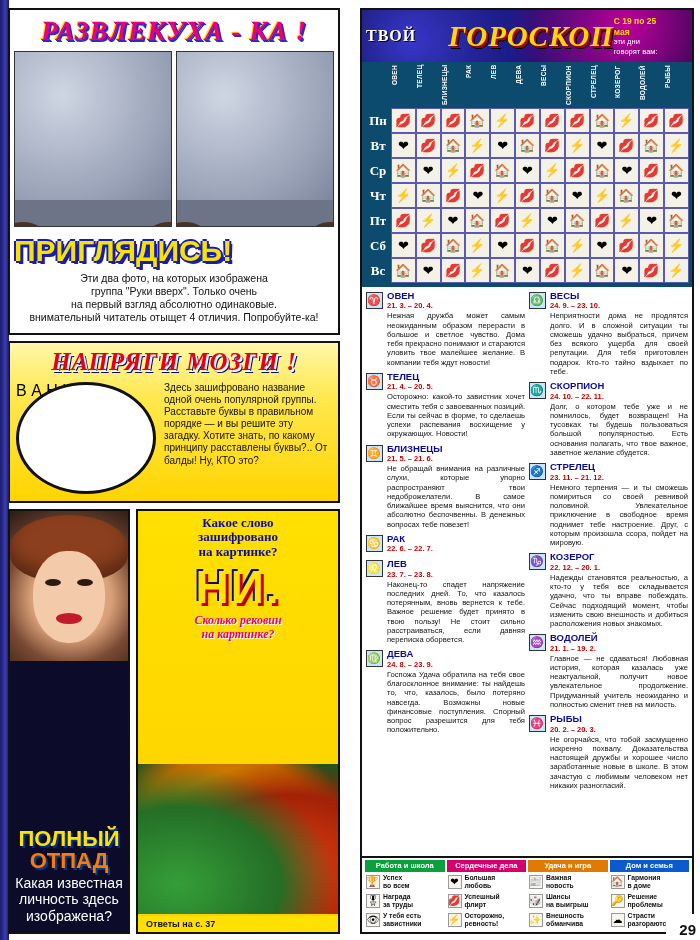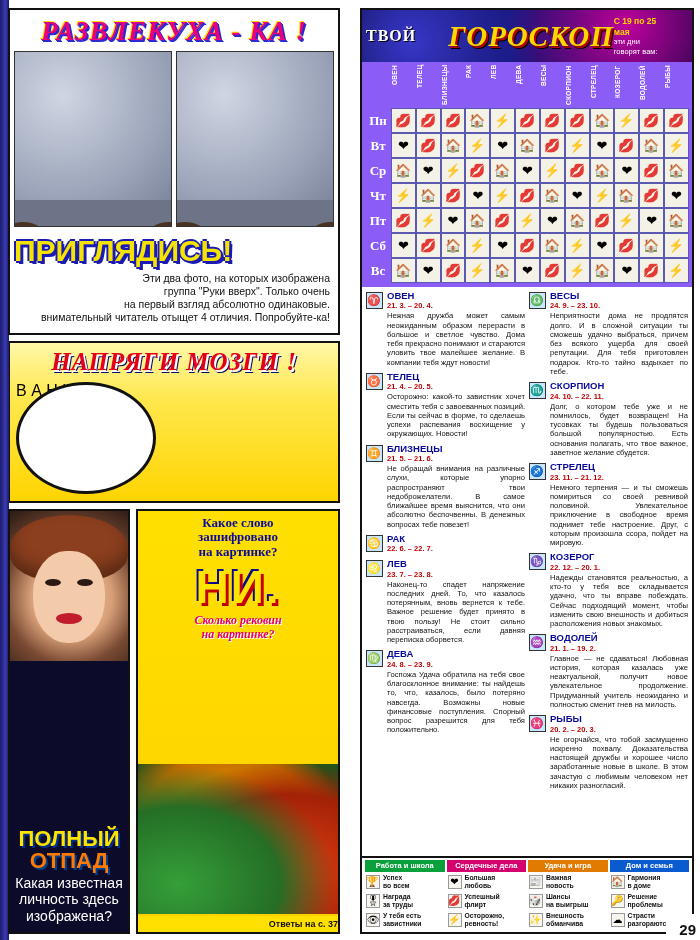--- a/index.html
+++ b/index.html
@@ -98,21 +98,21 @@
     text-align:left;
     color:#f5e400;
     text-shadow:
       2px 0 #1b1bb4, -2px 0 #1b1bb4, 0 2px #1b1bb4, 0 -2px #1b1bb4,
       3px 3px 0 #1b1bb4;
     margin:7px 0 4px 0;
   }
   .caption {
     font-size:10.5px;
     line-height:1.25;
-    text-align:right;
+    text-align:center;
     color:#111;
     padding:0 4px 4px 4px;
   }
 
   
   .blk-brain {
     border:2px solid #111;
     background:linear-gradient(180deg,#fff7a8 0%,#ffe84e 35%,#ffd400 100%);
     padding:5px 6px 7px 6px;
   }
@@ -250,25 +250,25 @@
     background:
       radial-gradient(ellipse at 20% 80%, #2f9e3a 0%, #1e6b28 45%, transparent 70%),
       radial-gradient(ellipse at 75% 70%, #e23a12 0%, #a01c08 50%, transparent 72%),
       radial-gradient(ellipse at 45% 40%, #f0a000 0%, #c06800 55%, transparent 75%),
       linear-gradient(180deg,#1d4f1c,#0e3312);
     opacity:.97;
   }
   .leaves-ans {
     position:absolute; left:0; right:0; bottom:0;
     background:#ffe000;
-    text-align:right;
+    text-align:left;
     font-size:9px;
     font-weight:bold;
     color:#111;
-    padding:3px 0;
+    padding:3px 8px;
   }
 
   
   .right-col {
     width:340px;
     border:2px solid #111;
     background:#fff;
     display:flex;
     flex-direction:column;
     overflow:hidden;
@@ -319,21 +319,21 @@
     font-size:7.5px;
     line-height:1.25;
     color:#ffffff;
     width:78px;
   }
   .horo-dates .big { font-weight:bold; color:#ffd800; font-size:8.5px; }
 
   
   .grid-wrap {
     position:relative;
-    background:#8b5cf6;
+    background:#0c4a6e;
     padding:2px 3px 4px 3px;
   }
   .zodiac-labels {
     display:flex;
     margin-left:26px;
     height:44px;
   }
   .zlabel {
     flex:1;
     font-size:6.5px;
@@ -522,20 +522,21 @@
       <div class="brain-row">
         <div class="oval-wrap">
           <div class="oval"></div>
           <span style="left:62px;top:14px;">В</span>
           <span style="left:84px;top:34px;">А</span>
           <span style="left:56px;top:40px;">Н</span>
           <span style="left:22px;top:56px;">И</span>
           <span style="left:96px;top:62px;">Р</span>
           <span style="left:44px;top:74px;font-size:15px;">И</span>
         </div>
+        <div class="brain-text">Здесь зашифровано название одной очень популярной группы. Расставьте буквы в правильном порядке — и вы решите эту загадку. Хотите знать, по какому принципу расставлены буквы?.. От балды! Ну, КТО это?</div>
       </div>
     </div>
 
     <div class="bottom-row">
       <div class="blk-woman">
         <div class="woman-img">
           <div class="w-hair"></div>
           <div class="w-face">
             <div class="w-eye l"></div>
             <div class="w-eye r"></div>

